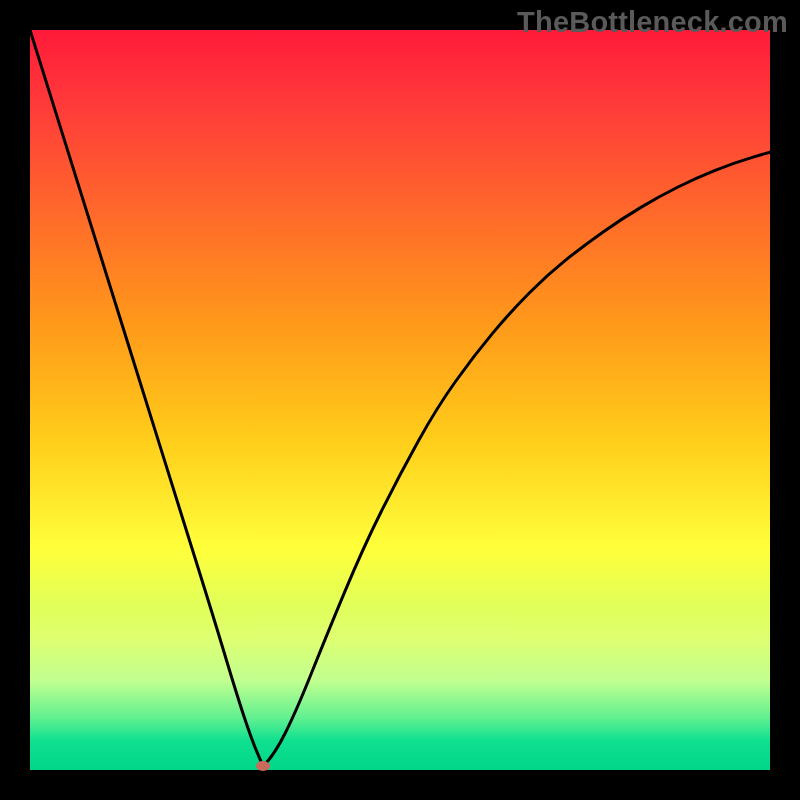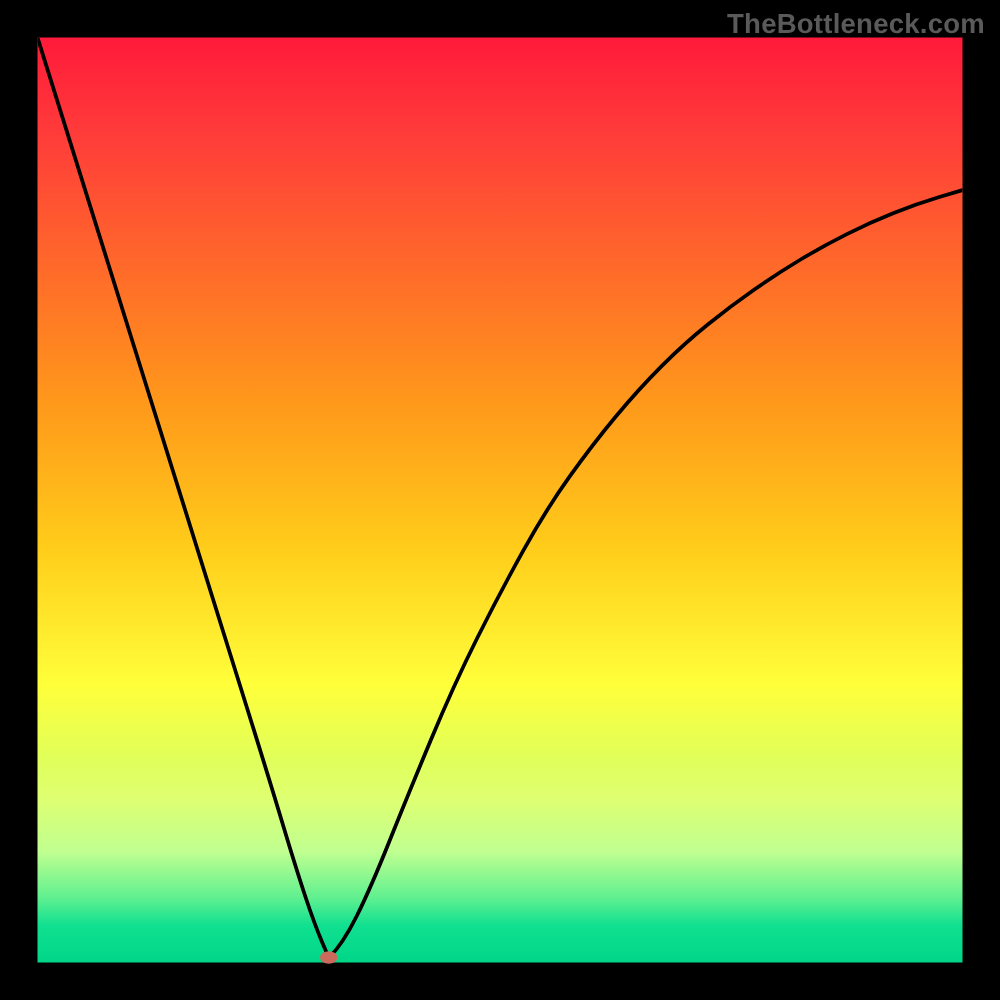--- a/index.html
+++ b/index.html
@@ -29,21 +29,21 @@
       #60f090 93%,
       #10e090 96%,
       #00d688 100%
     );
   }
   .watermark {
     position: absolute;
     top: 6px;
     right: 12px;
     font-family: Arial, Helvetica, sans-serif;
-    font-size: 22px;
+    font-size: 29px;
     font-weight: bold;
     color: #5a5a5a;
     letter-spacing: 0.2px;
   }
   .curve {
     position: absolute;
     left: 0;
     top: 0;
     width: 740px;
     height: 740px;

